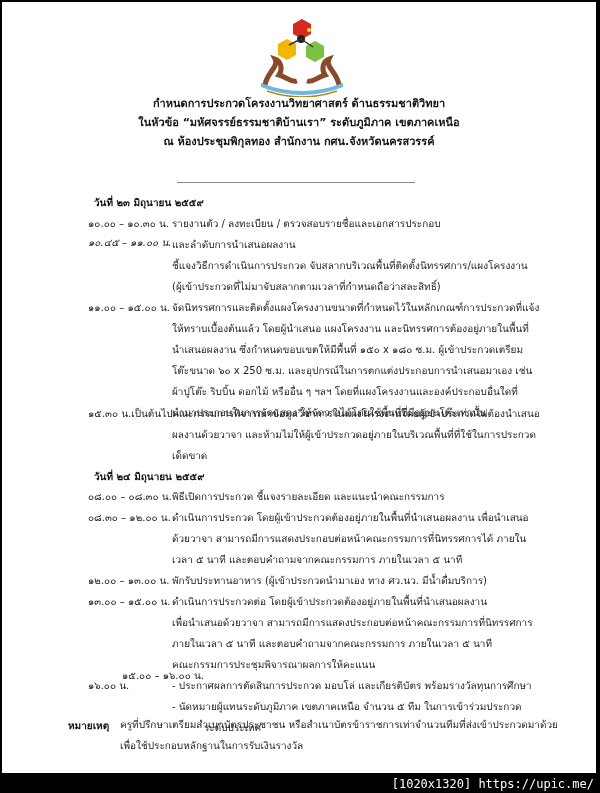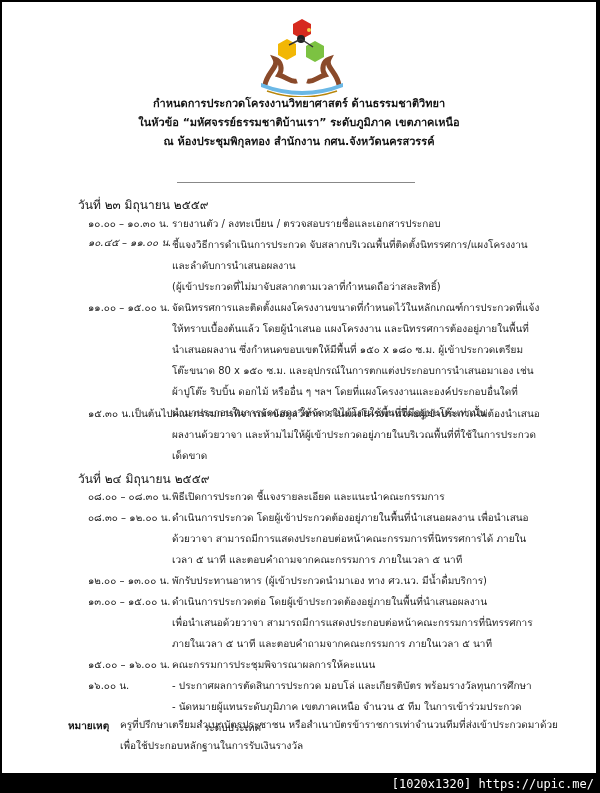--- a/index.html
+++ b/index.html
@@ -14,21 +14,21 @@
   .logo { position:absolute; left:255px; top:15px; width:90px; height:80px; }
   .title-block {
     position:absolute; left:0; top:92px; width:594px; text-align:center;
     font-weight:bold; font-size:11px; color:#111; line-height:19px;
   }
   .rule {
     position:absolute; left:175px; top:180px; width:238px; height:0;
     border-top:1px solid #888;
   }
   .day-head {
-    position:absolute; left:76px; font-weight:normal; font-size:12px; color:#111;
+    position:absolute; left:92px; font-weight:bold; font-size:10px; color:#111;
   }
   .row { position:absolute; left:0; width:594px; font-size:10px; color:#222; }
   .row .time { position:absolute; left:86px; width:90px; white-space:nowrap; }
   .row .desc { position:absolute; left:170px; width:390px; line-height:21px; }
   .row .desc div { white-space:nowrap; }
   .note-label {
     position:absolute; left:66px; top:716px; font-weight:bold; font-size:10px; color:#111;
   }
   .note-text {
     position:absolute; left:118px; top:712px; font-size:10px; color:#222; line-height:21px;
@@ -71,33 +71,33 @@
   <div class="row" style="top:211px;">
     <span class="time" style="top:3px;">๑๐.๐๐ – ๑๐.๓๐ น.</span>
     <div class="desc">
       <div>รายงานตัว / ลงทะเบียน / ตรวจสอบรายชื่อและเอกสารประกอบ</div>
     </div>
   </div>
 
   <div class="row" style="top:232px;">
     <span class="time" style="top:1px;font-style:italic;">๑๐.๔๕ – ๑๑.๐๐ น.</span>
     <div class="desc">
+      <div>และลำดับการนำเสนอผลงาน</div>
       <div>ชี้แจงวิธีการดำเนินการประกวด  จับสลากบริเวณพื้นที่ติดตั้งนิทรรศการ/แผงโครงงาน</div>
-      <div>และลำดับการนำเสนอผลงาน</div>
       <div>(ผู้เข้าประกวดที่ไม่มาจับสลากตามเวลาที่กำหนดถือว่าสละสิทธิ์)</div>
     </div>
   </div>
 
   <div class="row" style="top:295px;">
     <span class="time" style="top:3px;">๑๑.๐๐ – ๑๕.๐๐ น.</span>
     <div class="desc">
       <div>จัดนิทรรศการและติดตั้งแผงโครงงานขนาดที่กำหนดไว้ในหลักเกณฑ์การประกวดที่แจ้ง</div>
       <div>ให้ทราบเบื้องต้นแล้ว โดยผู้นำเสนอ แผงโครงงาน และนิทรรศการต้องอยู่ภายในพื้นที่</div>
       <div>นำเสนอผลงาน ซึ่งกำหนดขอบเขตให้มีพื้นที่ ๑๕๐ x ๑๘๐ ซ.ม. ผู้เข้าประกวดเตรียม</div>
-      <div>โต๊ะขนาด 80 x ๑๕๐ ซ.ม. และอุปกรณ์ในการตกแต่งประกอบการนำเสนอมาเอง เช่น</div>
+      <div>โต๊ะขนาด ๖๐ x 250 ซ.ม. และอุปกรณ์ในการตกแต่งประกอบการนำเสนอมาเอง เช่น</div>
       <div>ผ้าปูโต๊ะ ริบบิ้น ดอกไม้ หรืออื่น ๆ ฯลฯ โดยที่แผงโครงงานและองค์ประกอบอื่นใดที่</div>
       <div>นำมาประกอบในการจัดแสดง ให้จัดวางได้โดยใช้พื้นที่ที่มีอยู่บนโต๊ะเท่านั้น</div>
     </div>
   </div>
 
   <div class="row" style="top:401px;">
     <span class="time" style="top:3px;">๑๕.๓๐ น.เป็นต้นไป</span>
     <div class="desc">
       <div>คณะกรรมการพิจารณาข้อมูลวิชาการในแผงโครงงานโดยผู้เข้าประกวดไม่ต้องนำเสนอ</div>
       <div>ผลงานด้วยวาจา และห้ามไม่ให้ผู้เข้าประกวดอยู่ภายในบริเวณพื้นที่ที่ใช้ในการประกวด</div>
@@ -133,21 +133,21 @@
   <div class="row" style="top:589px;">
     <span class="time" style="top:3px;">๑๓.๐๐ – ๑๕.๐๐ น.</span>
     <div class="desc">
       <div>ดำเนินการประกวดต่อ โดยผู้เข้าประกวดต้องอยู่ภายในพื้นที่นำเสนอผลงาน</div>
       <div>เพื่อนำเสนอด้วยวาจา สามารถมีการแสดงประกอบต่อหน้าคณะกรรมการที่นิทรรศการ</div>
       <div>ภายในเวลา ๕ นาที และตอบคำถามจากคณะกรรมการ ภายในเวลา ๕ นาที</div>
     </div>
   </div>
 
   <div class="row" style="top:652px;">
-    <span class="time" style="top:3px;">๑๕.๐๐ – ๑๖.๐๐ น.</span>
+    <span class="time" style="top:14px;margin-left:34px;">๑๕.๐๐ – ๑๖.๐๐ น.</span>
     <div class="desc">
       <div> คณะกรรมการประชุมพิจารณาผลการให้คะแนน</div>
     </div>
   </div>
 
   <div class="row" style="top:673px;">
     <span class="time" style="top:3px;">๑๖.๐๐ น.</span>
     <div class="desc">
       <div>- ประกาศผลการตัดสินการประกวด มอบโล่ และเกียรติบัตร พร้อมรางวัลทุนการศึกษา</div>
       <div>- นัดหมายผู้แทนระดับภูมิภาค เขตภาคเหนือ จำนวน ๕ ทีม ในการเข้าร่วมประกวด</div>

